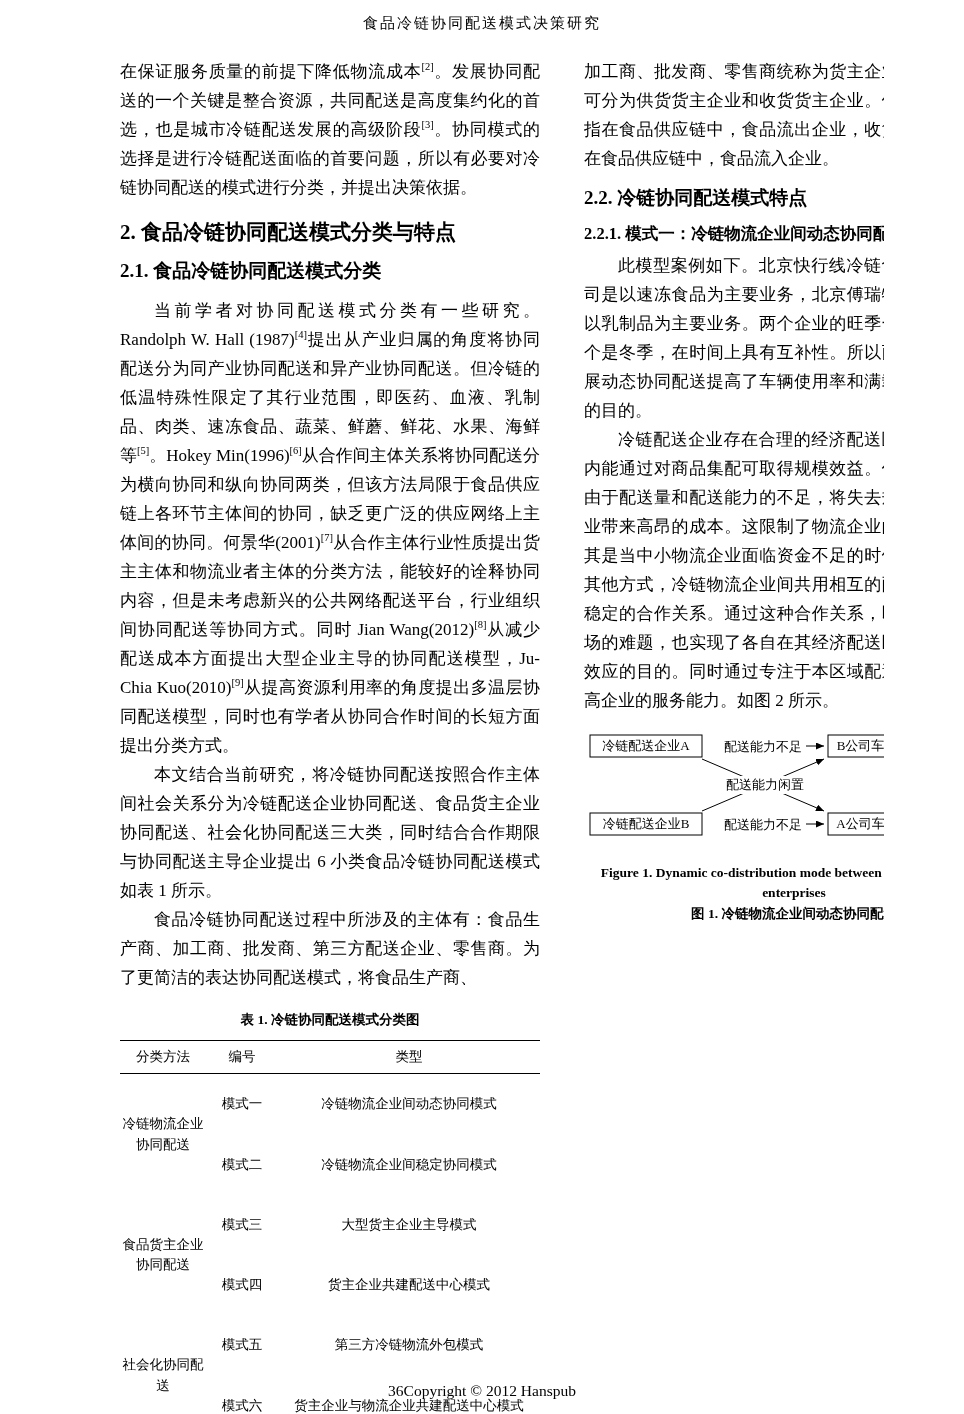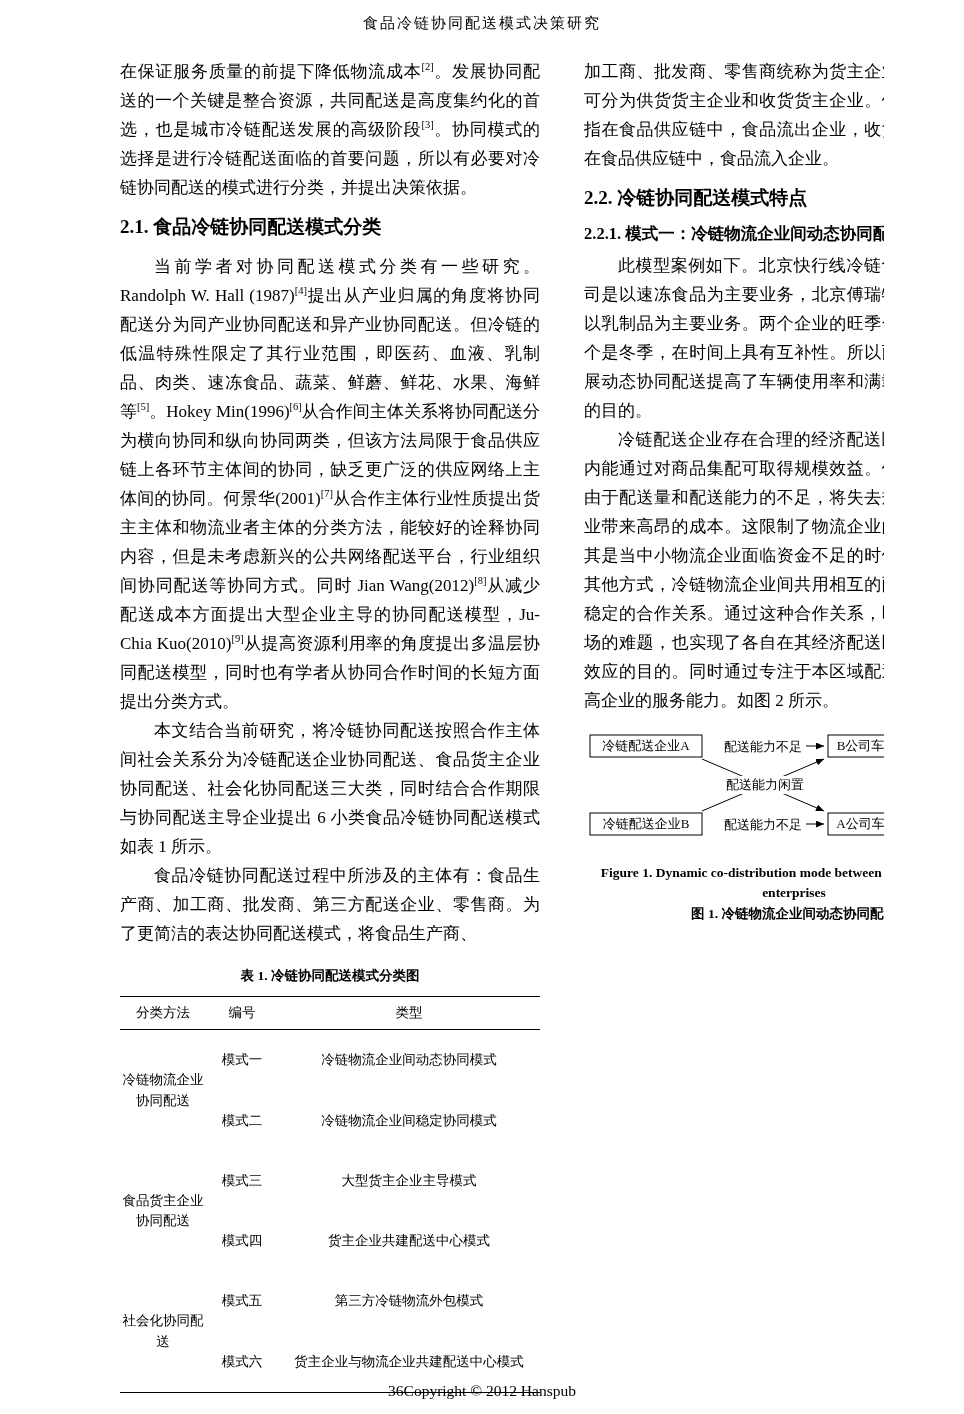--- a/index.html
+++ b/index.html
@@ -87,20 +87,21 @@
 
 <div class="page">
 
   <div class="page-header">食品冷链协同配送模式决策研究</div>
 
   <div class="columns">
 
     <div class="col">
       <p class="body"><span>在保证服务质量的前提下降低物流成本</span><sup>[2]</sup><span>。发展协同配送的一个关键是整合资源，共同配送是高度集约化的首选，也是城市冷链配送发展的高级阶段</span><sup>[3]</sup><span>。协同模式的选择是进行冷链配送面临的首要问题，所以有必要对冷链协同配送的模式进行分类，并提出决策依据。</span></p>
 
+      <div class="h-sec">2. 食品冷链协同配送模式分类与特点</div>
       <div class="h-sub">2.1. 食品冷链协同配送模式分类</div>
 
       <p class="body indent"><span>当前学者对协同配送模式分类有一些研究。Randolph W. Hall (1987)</span><sup>[4]</sup><span>提出从产业归属的角度将协同配送分为同产业协同配送和异产业协同配送。但冷链的低温特殊性限定了其行业范围，即医药、血液、乳制品、肉类、速冻食品、蔬菜、鲜蘑、鲜花、水果、海鲜等</span><sup>[5]</sup><span>。Hokey Min(1996)</span><sup>[6]</sup><span>从合作间主体关系将协同配送分为横向协同和纵向协同两类，但该方法局限于食品供应链上各环节主体间的协同，缺乏更广泛的供应网络上主体间的协同。何景华(2001)</span><sup>[7]</sup><span>从合作主体行业性质提出货主主体和物流业者主体的分类方法，能较好的诠释协同内容，但是未考虑新兴的公共网络配送平台，行业组织间协同配送等协同方式。同时 Jian Wang(2012)</span><sup>[8]</sup><span>从减少配送成本方面提出大型企业主导的协同配送模型，Ju-Chia Kuo(2010)</span><sup>[9]</sup><span>从提高资源利用率的角度提出多温层协同配送模型，同时也有学者从协同合作时间的长短方面提出分类方式。</span></p>
       <p class="body indent">本文结合当前研究，将冷链协同配送按照合作主体间社会关系分为冷链配送企业协同配送、食品货主企业协同配送、社会化协同配送三大类，同时结合合作期限与协同配送主导企业提出 6 小类食品冷链协同配送模式如表 1 所示。</p>
       <p class="body indent">食品冷链协同配送过程中所涉及的主体有：食品生产商、加工商、批发商、第三方配送企业、零售商。为了更简洁的表达协同配送模式，将食品生产商、</p>
 
       <div class="tbl-caption">
         <div>表 1. 冷链协同配送模式分类图</div>
       </div>
 

